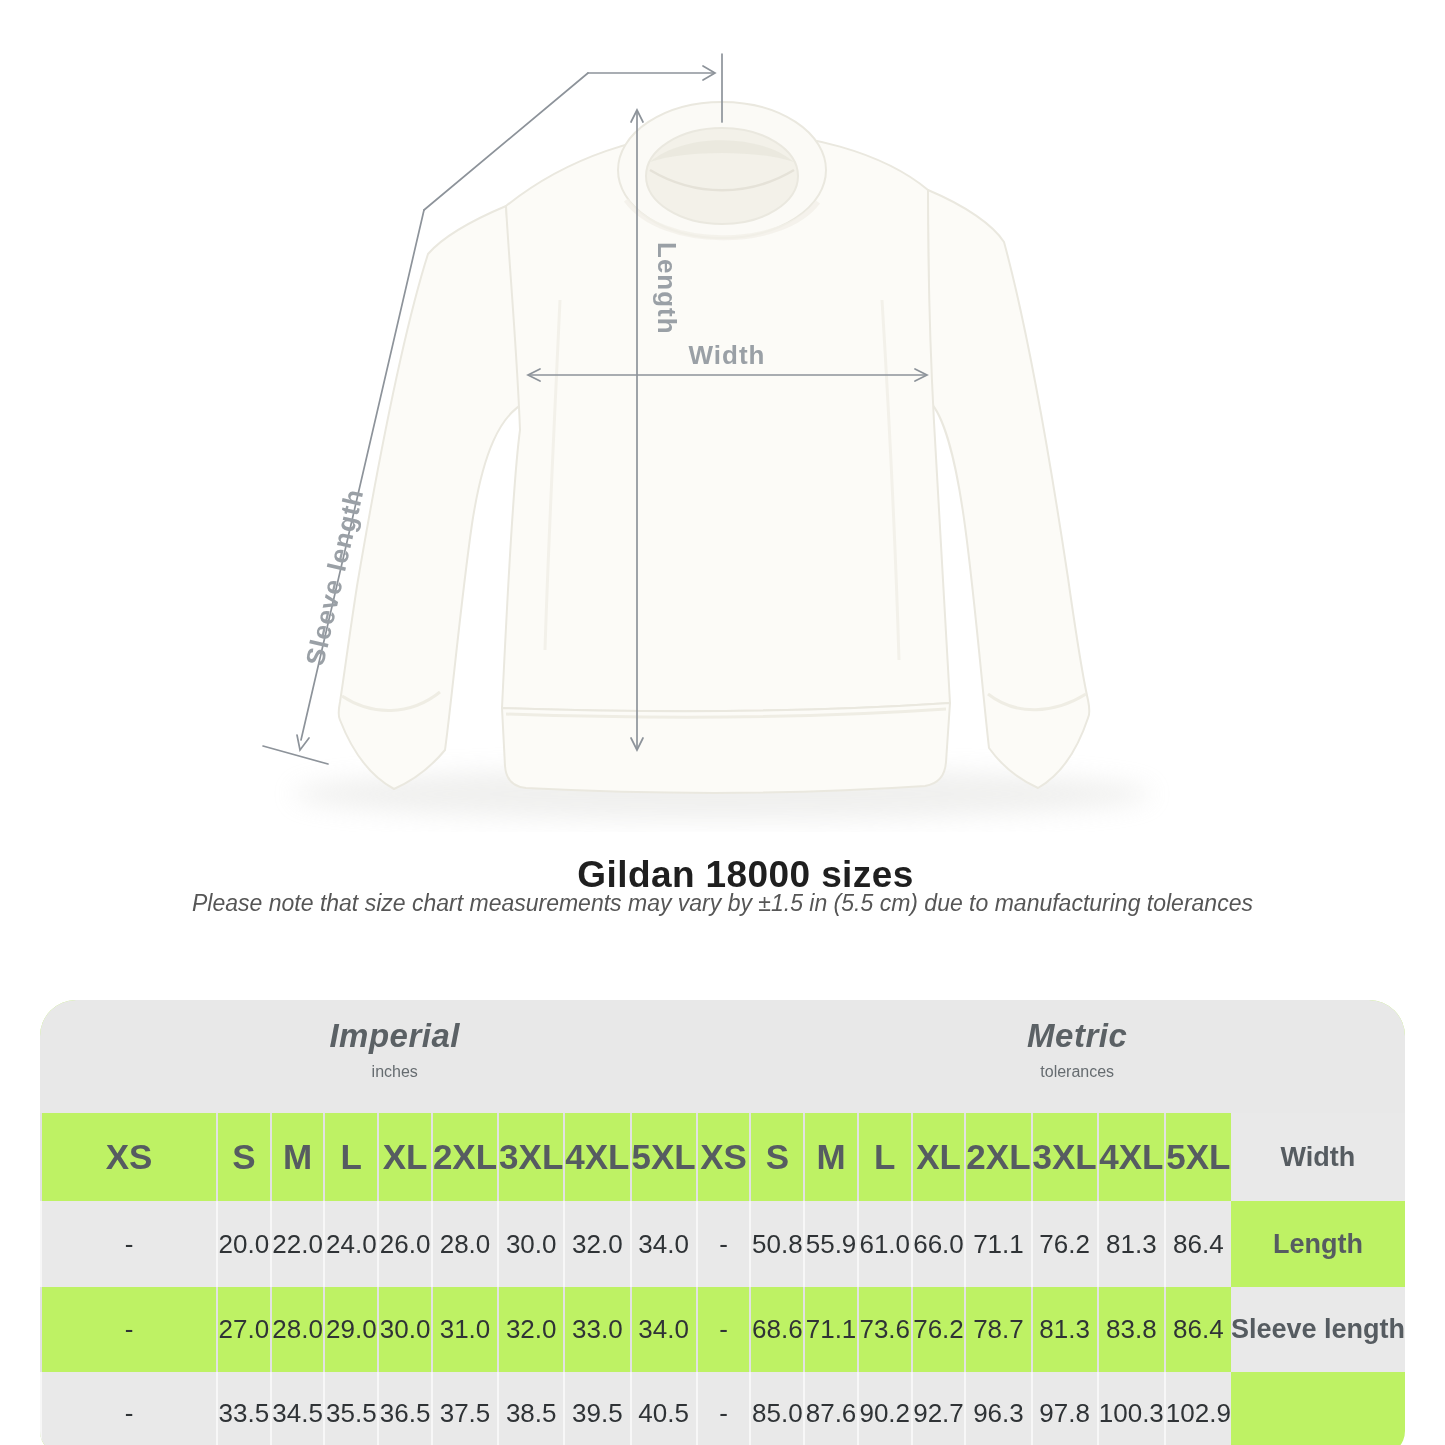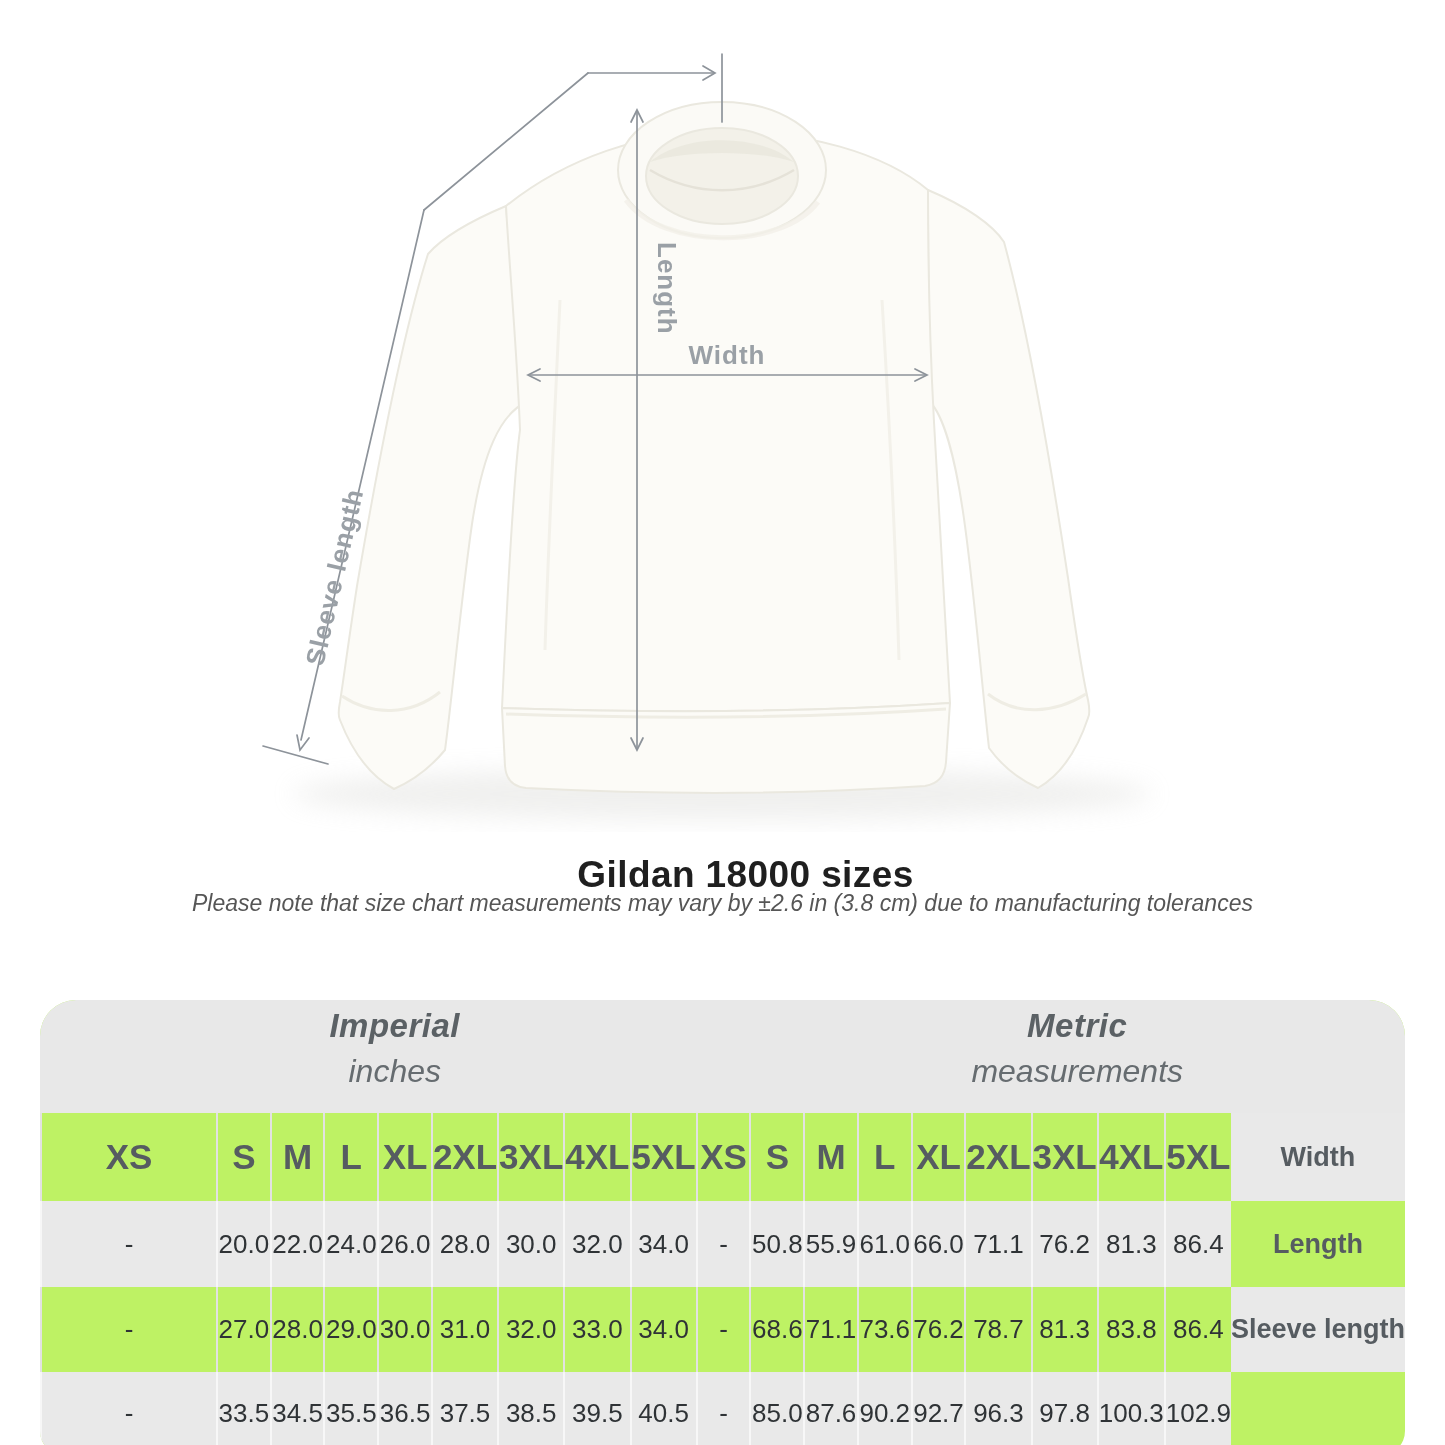--- a/index.html
+++ b/index.html
@@ -20,21 +20,21 @@
     position:absolute;left:40px;top:1000px;width:1365px;height:455px;
     display:grid;grid-template-columns:176px repeat(18,1fr);
     grid-template-rows:113px 88px 86px 85px 83px;
     background:#bef264;border-radius:36px 36px 24px 24px;overflow:hidden;
   }
   .band{grid-row:1;background:#e8e8e8;display:flex;flex-direction:column;
     align-items:center;justify-content:center;gap:8px;padding-bottom:16px;}
   .band-left{grid-column:1 / span 10;}
   .band-right{grid-column:11 / span 9;text-align:right;}
   .band-title{font-size:33px;font-weight:bold;font-style:italic;color:#5b6165;letter-spacing:.5px;}
-  .band-sub{font-size:32px;font-style:italic;color:#666c70;}
+  .band-sub{font-size:16px;color:#666c70;}
   .cell{display:flex;align-items:center;justify-content:center;
     font-size:26px;color:#2f3336;white-space:nowrap;}
   .head{font-weight:bold;color:#565c61;font-size:35px;}
   .rowlabel{font-weight:bold;color:#565c61;font-size:27px;}
   .g{background:#e9e9e9;}
   .sep{border-left:2px solid #e2e2e2;}
   .g.sep{border-left-color:#f7f7f7;}
 </style>
 </head>
 <body>
@@ -109,31 +109,31 @@
     </g>
 
     <g fill="#9aa0a6" font-family="Liberation Sans, sans-serif" font-size="26" font-weight="bold" stroke="none">
       <text transform="translate(658,242) rotate(90)" letter-spacing="1">Length</text>
       <text x="727" y="364" text-anchor="middle" letter-spacing="1">Width</text>
       <text transform="translate(323,667) rotate(-77)" letter-spacing="1">Sleeve length</text>
     </g>
   </svg>
 
   <h1 class="title">Gildan 18000 sizes</h1>
-  <div class="note">Please note that size chart measurements may vary by ±2.6 in (3.8 cm) due to manufacturing tolerances</div>
+  <div class="note">Please note that size chart measurements may vary by ±1.5 in (5.5 cm) due to manufacturing tolerances</div>
 
   <div class="size-table">
 
     <div class="band band-left">
       <div class="band-title">Imperial</div>
       <div class="band-sub">inches</div>
     </div>
     <div class="band band-right">
       <div class="band-title">Metric</div>
-      <div class="band-sub">measurements</div>
+      <div class="band-sub">tolerances</div>
     </div>
 
     <div class="cell head sep">XS</div>
     <div class="cell head sep">S</div>
     <div class="cell head sep">M</div>
     <div class="cell head sep">L</div>
     <div class="cell head sep">XL</div>
     <div class="cell head sep">2XL</div>
     <div class="cell head sep">3XL</div>
     <div class="cell head sep">4XL</div>

